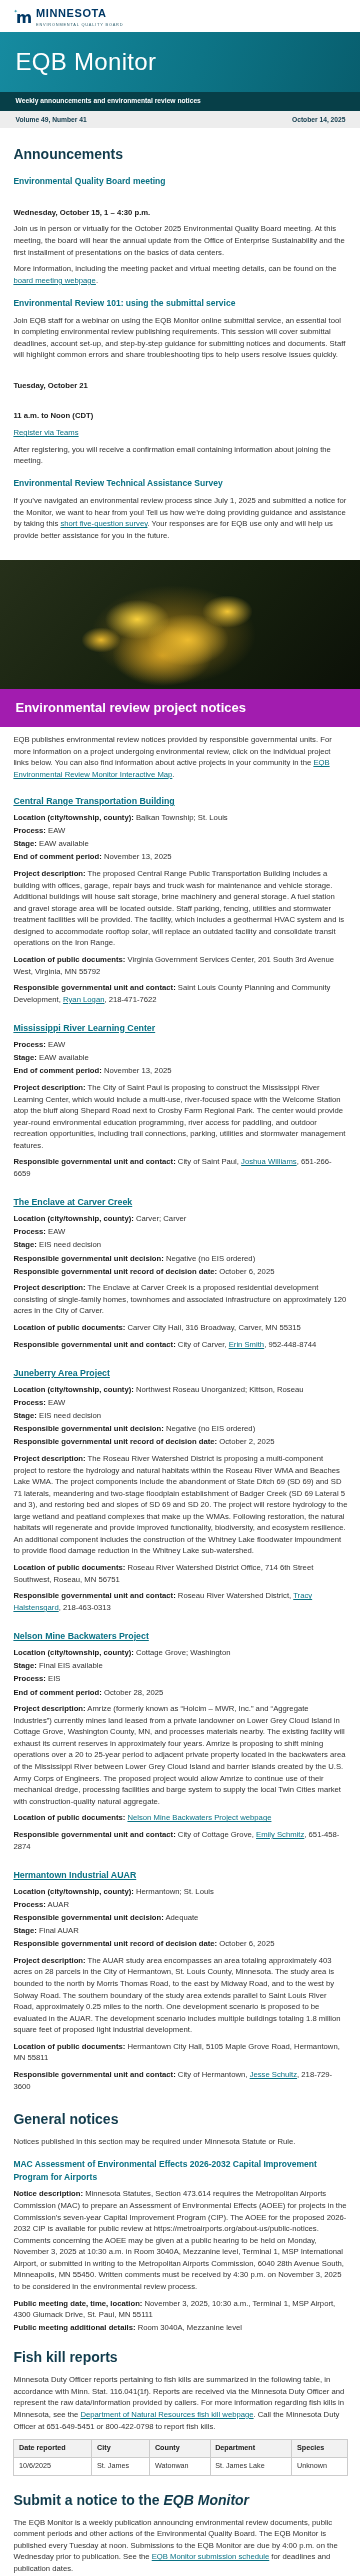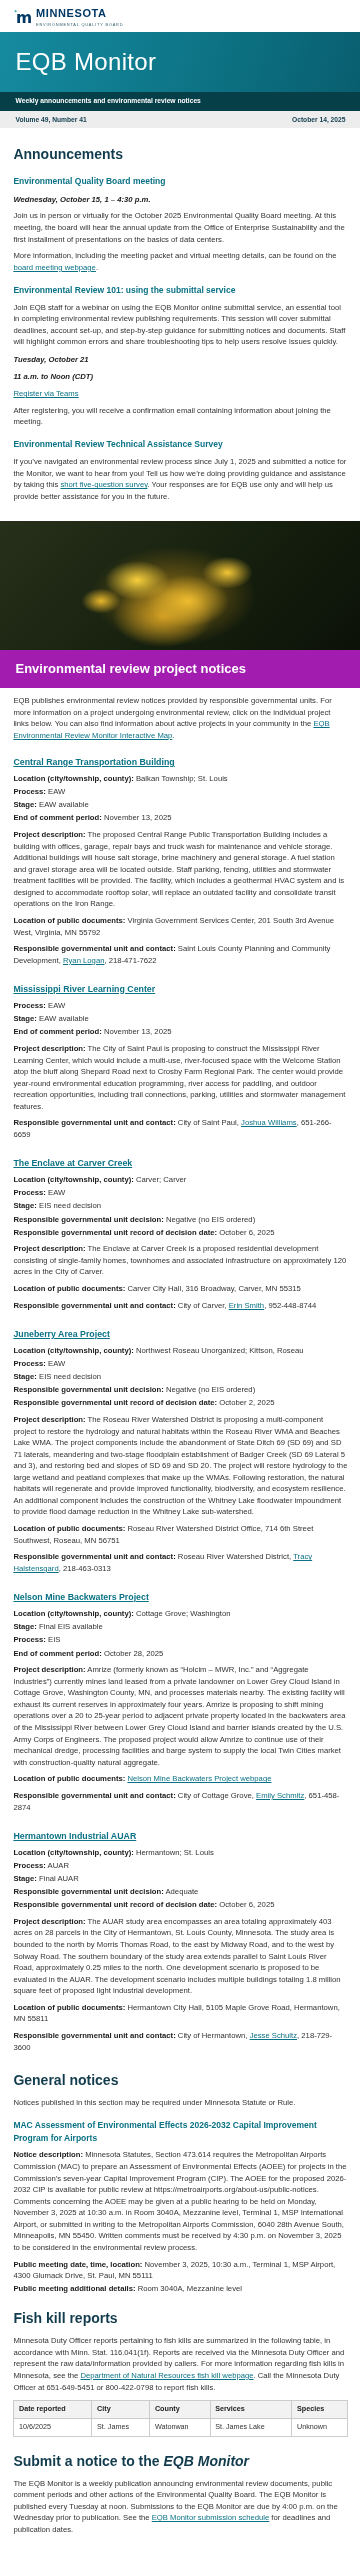--- a/index.html
+++ b/index.html
@@ -28,21 +28,21 @@
   .banner h1 { color:#ffffff; font-size:24px; font-weight:normal; letter-spacing:0.3px; }
   .tagline { background:#073f48; color:#ffffff; font-weight:bold; font-size:6.7px; padding:4.6px 15.5px; }
   .volumebar { background:#ededed; color:#123c4d; font-weight:bold; font-size:6.7px; padding:3.6px 15.5px;
                display:flex; justify-content:space-between; }
 
   
   .content { padding:2.1px 13.4px 5.2px; }
   .section-heading { font-size:14px; font-weight:bold; color:#123c4d; margin:13.4px 0 6.2px; }
   .sub-heading { font-size:8.5px; font-weight:bold; color:#0a7285; margin:10.3px 0 3.1px; }
   p { margin:5.2px 0; }
-  .bold-line { font-weight:bold; color:#222222; margin:6px 0 0;font-style:italic; }
+  .bold-line { font-weight:bold; color:#222222; margin:19px 0 0; }
   .link { color:#0a7285; text-decoration:underline; cursor:pointer; }
   .bold { font-weight:bold; }
   strong { color:#1c1c1c; }
 
   
   .photo {
     height:129px; width:361px; margin-top:8.2px;
     background:
       radial-gradient(46px 28px at 38% 46%, #f8d03c 0%, rgba(248,208,60,0) 70%),
       radial-gradient(57px 36px at 52% 62%, #eebc2f 0%, rgba(238,188,47,0) 72%),
@@ -173,22 +173,22 @@
       <p class="meta"><strong>End of comment period:</strong> <span>October 28, 2025</span></p>
       <p class="desc-row"><strong>Project description:</strong> <span>Amrize (formerly known as “Holcim – MWR, Inc.” and “Aggregate Industries”) currently mines land leased from a private landowner on Lower Grey Cloud Island in Cottage Grove, Washington County, MN, and processes materials nearby. The existing facility will exhaust its current reserves in approximately four years. Amrize is proposing to shift mining operations over a 20 to 25-year period to adjacent private property located in the backwaters area of the Mississippi River between Lower Grey Cloud Island and barrier islands created by the U.S. Army Corps of Engineers. The proposed project would allow Amrize to continue use of their mechanical dredge, processing facilities and barge system to supply the local Twin Cities market with construction-quality natural aggregate.</span></p>
       <p class="desc-row"><strong>Location of public documents:</strong> <a class="link">Nelson Mine Backwaters Project webpage</a></p>
       <p class="desc-row"><strong>Responsible governmental unit and contact:</strong> <span>City of Cottage Grove, </span><a class="link">Emily Schmitz</a><span>, 651-458-2874</span></p>
     </section>
 
     <section class="project">
       <h3 class="project-title"><a class="link bold">Hermantown Industrial AUAR</a></h3>
       <p class="meta"><strong>Location (city/township, county):</strong> <span>Hermantown; St. Louis</span></p>
       <p class="meta"><strong>Process:</strong> <span>AUAR</span></p>
+      <p class="meta"><strong>Responsible governmental unit decision:</strong> <span>Adequate</span></p>
       <p class="meta"><strong>Stage:</strong> <span>Final AUAR</span></p>
-      <p class="meta"><strong>Responsible governmental unit decision:</strong> <span>Adequate</span></p>
       <p class="meta"><strong>Responsible governmental unit record of decision date:</strong> <span>October 6, 2025</span></p>
       <p class="desc-row"><strong>Project description:</strong> <span>The AUAR study area encompasses an area totaling approximately 403 acres on 28 parcels in the City of Hermantown, St. Louis County, Minnesota. The study area is bounded to the north by Morris Thomas Road, to the east by Midway Road, and to the west by Solway Road. The southern boundary of the study area extends parallel to Saint Louis River Road, approximately 0.25 miles to the north. One development scenario is proposed to be evaluated in the AUAR. The development scenario includes multiple buildings totaling 1.8 million square feet of proposed light industrial development.</span></p>
       <p class="desc-row"><strong>Location of public documents:</strong> <span>Hermantown City Hall, 5105 Maple Grove Road, Hermantown, MN 55811</span></p>
       <p class="desc-row"><strong>Responsible governmental unit and contact:</strong> <span>City of Hermantown, </span><a class="link">Jesse Schultz</a><span>, 218-729-3600</span></p>
     </section>
 
     <h2 class="section-heading">General notices</h2>
     <p>Notices published in this section may be required under Minnesota Statute or Rule.</p>
 
     <h3 class="sub-heading">MAC Assessment of Environmental Effects 2026-2032 Capital Improvement Program for Airports</h3>
@@ -198,21 +198,21 @@
 
     <h2 class="section-heading">Fish kill reports</h2>
     <p><span>Minnesota Duty Officer reports pertaining to fish kills are summarized in the following table, in accordance with Minn. Stat. 116.041(1f). Reports are received via the Minnesota Duty Officer and represent the raw data/information provided by callers. For more information regarding fish kills in Minnesota, see the </span><a class="link">Department of Natural Resources fish kill webpage</a><span>. Call the Minnesota Duty Officer at 651-649-5451 or 800-422-0798 to report fish kills.</span></p>
 
     <table>
       <thead>
         <tr>
           <th>Date reported</th>
           <th>City</th>
           <th>County</th>
-          <th>Services</th>
+          <th>Department</th>
           <th>Species</th>
         </tr>
       </thead>
       <tbody>
         <tr>
           <td>10/6/2025</td>
           <td>St. James</td>
           <td>Watonwan</td>
           <td>St. James Lake</td>
           <td>Unknown</td>

